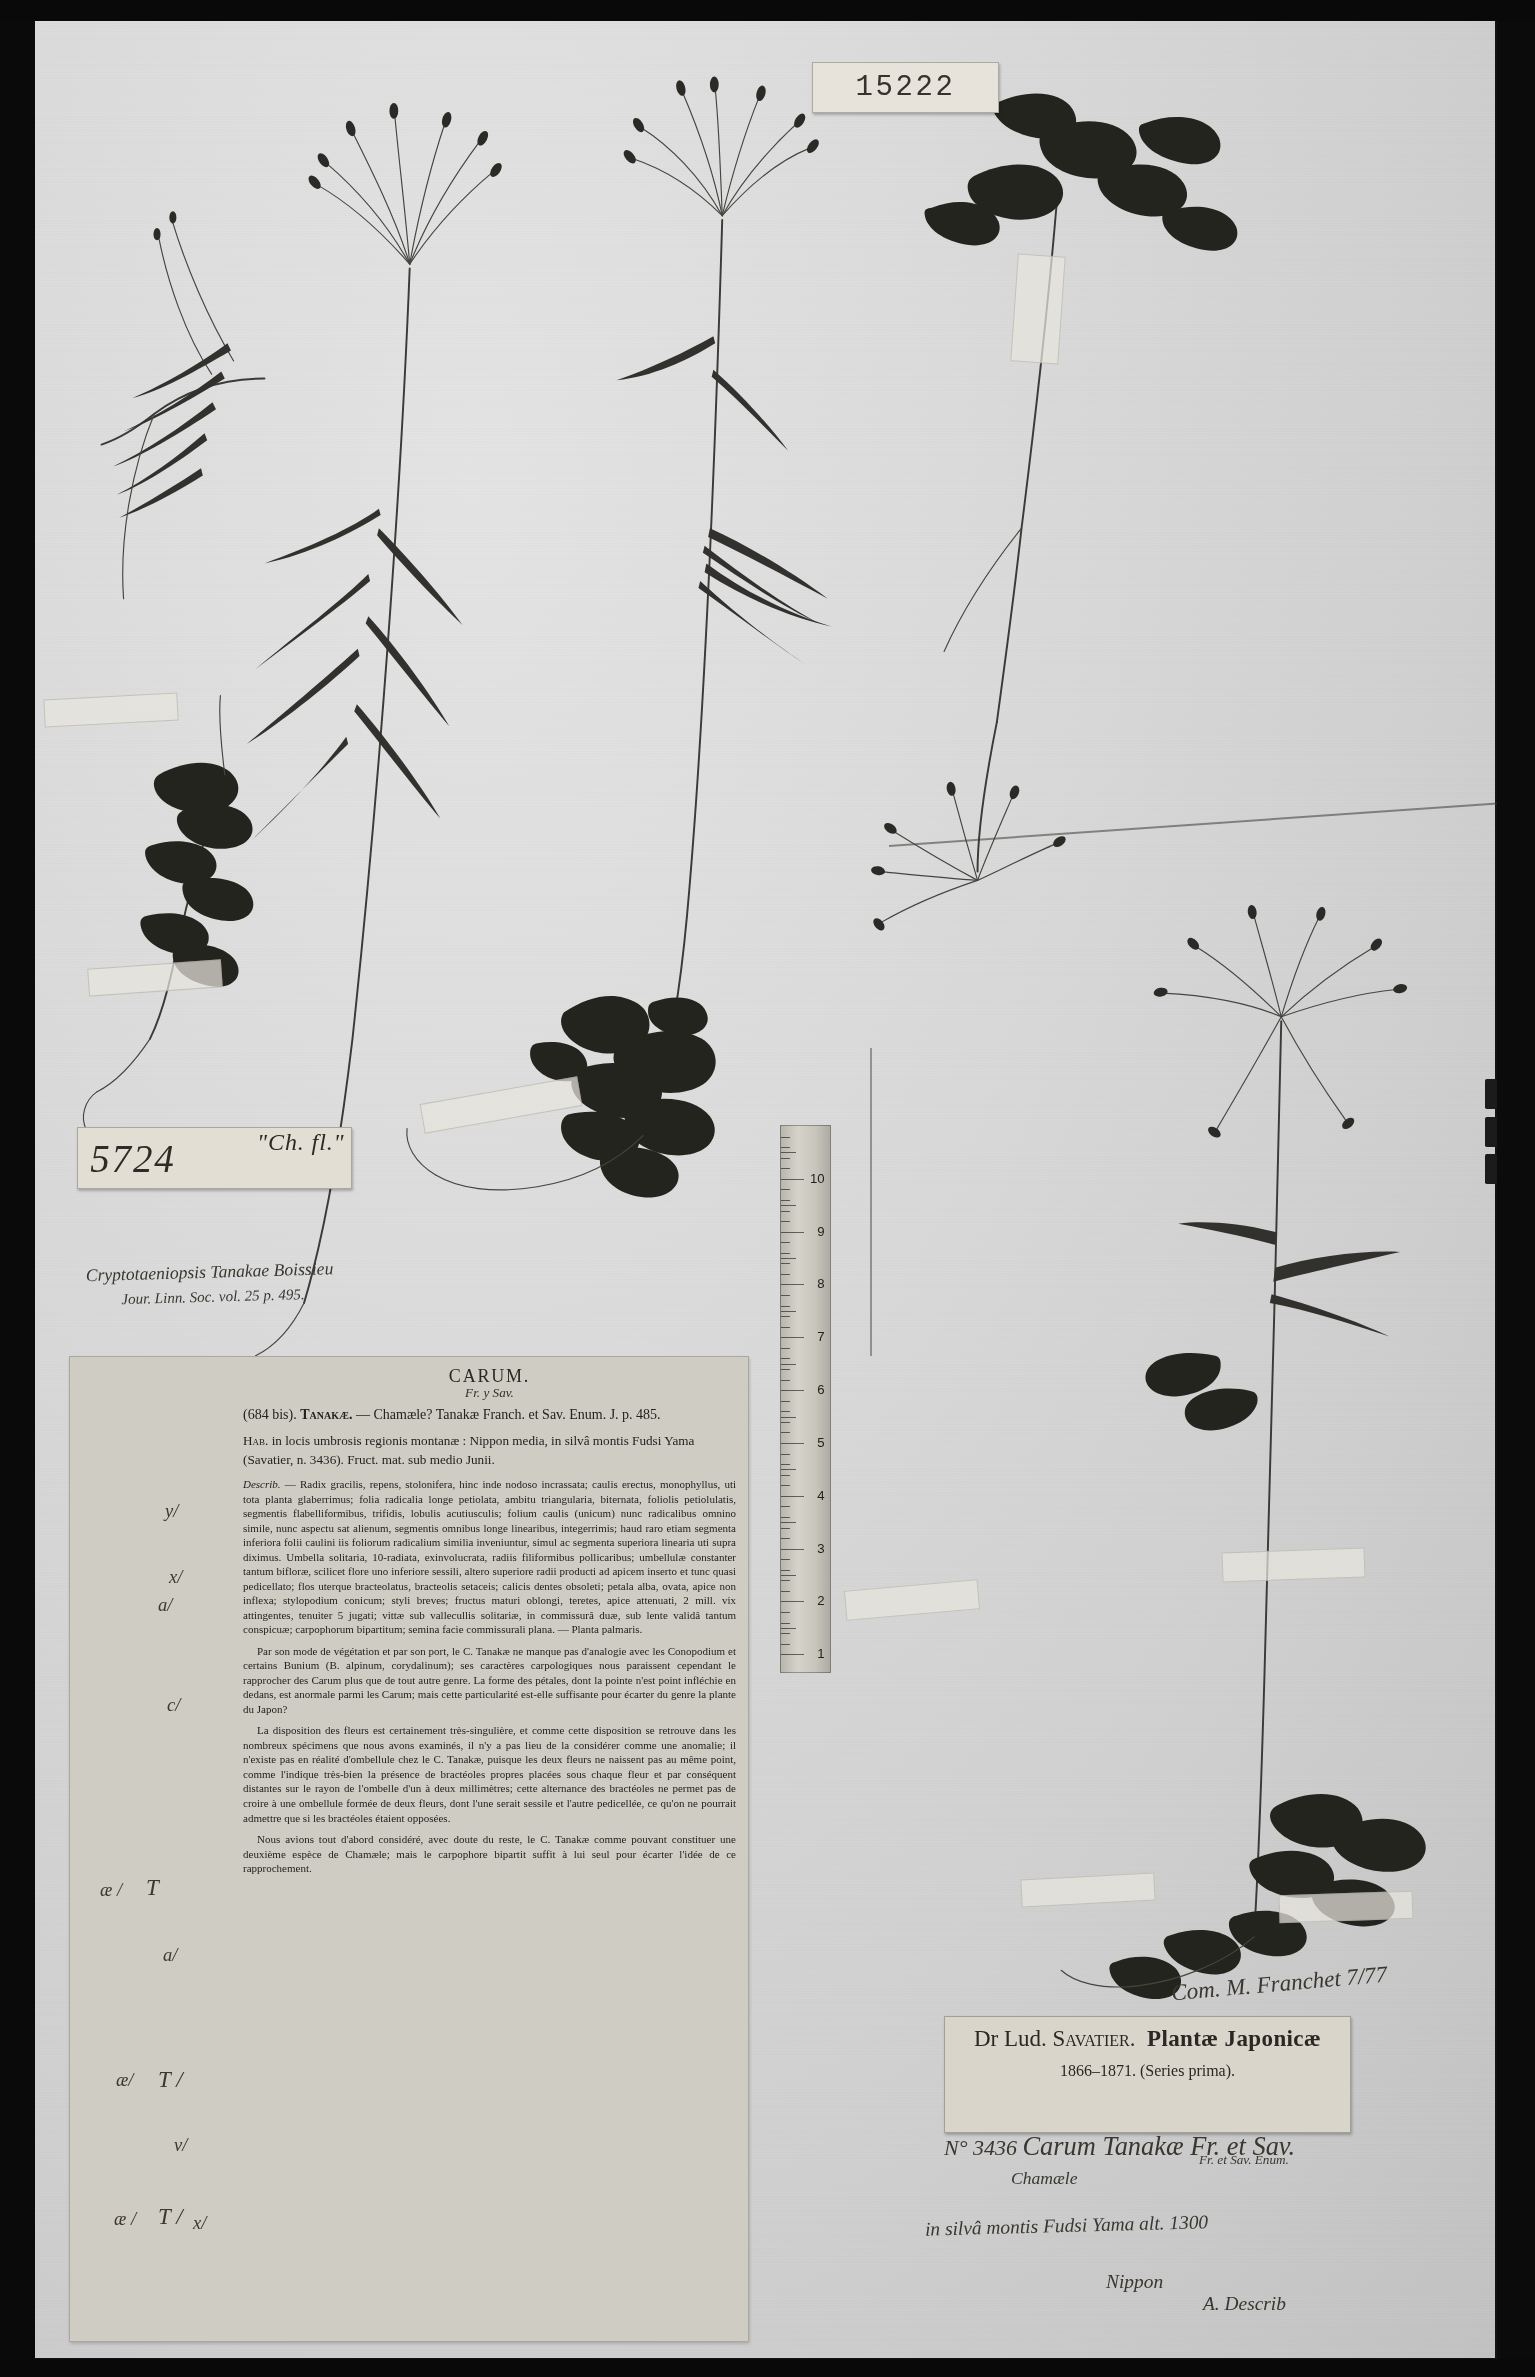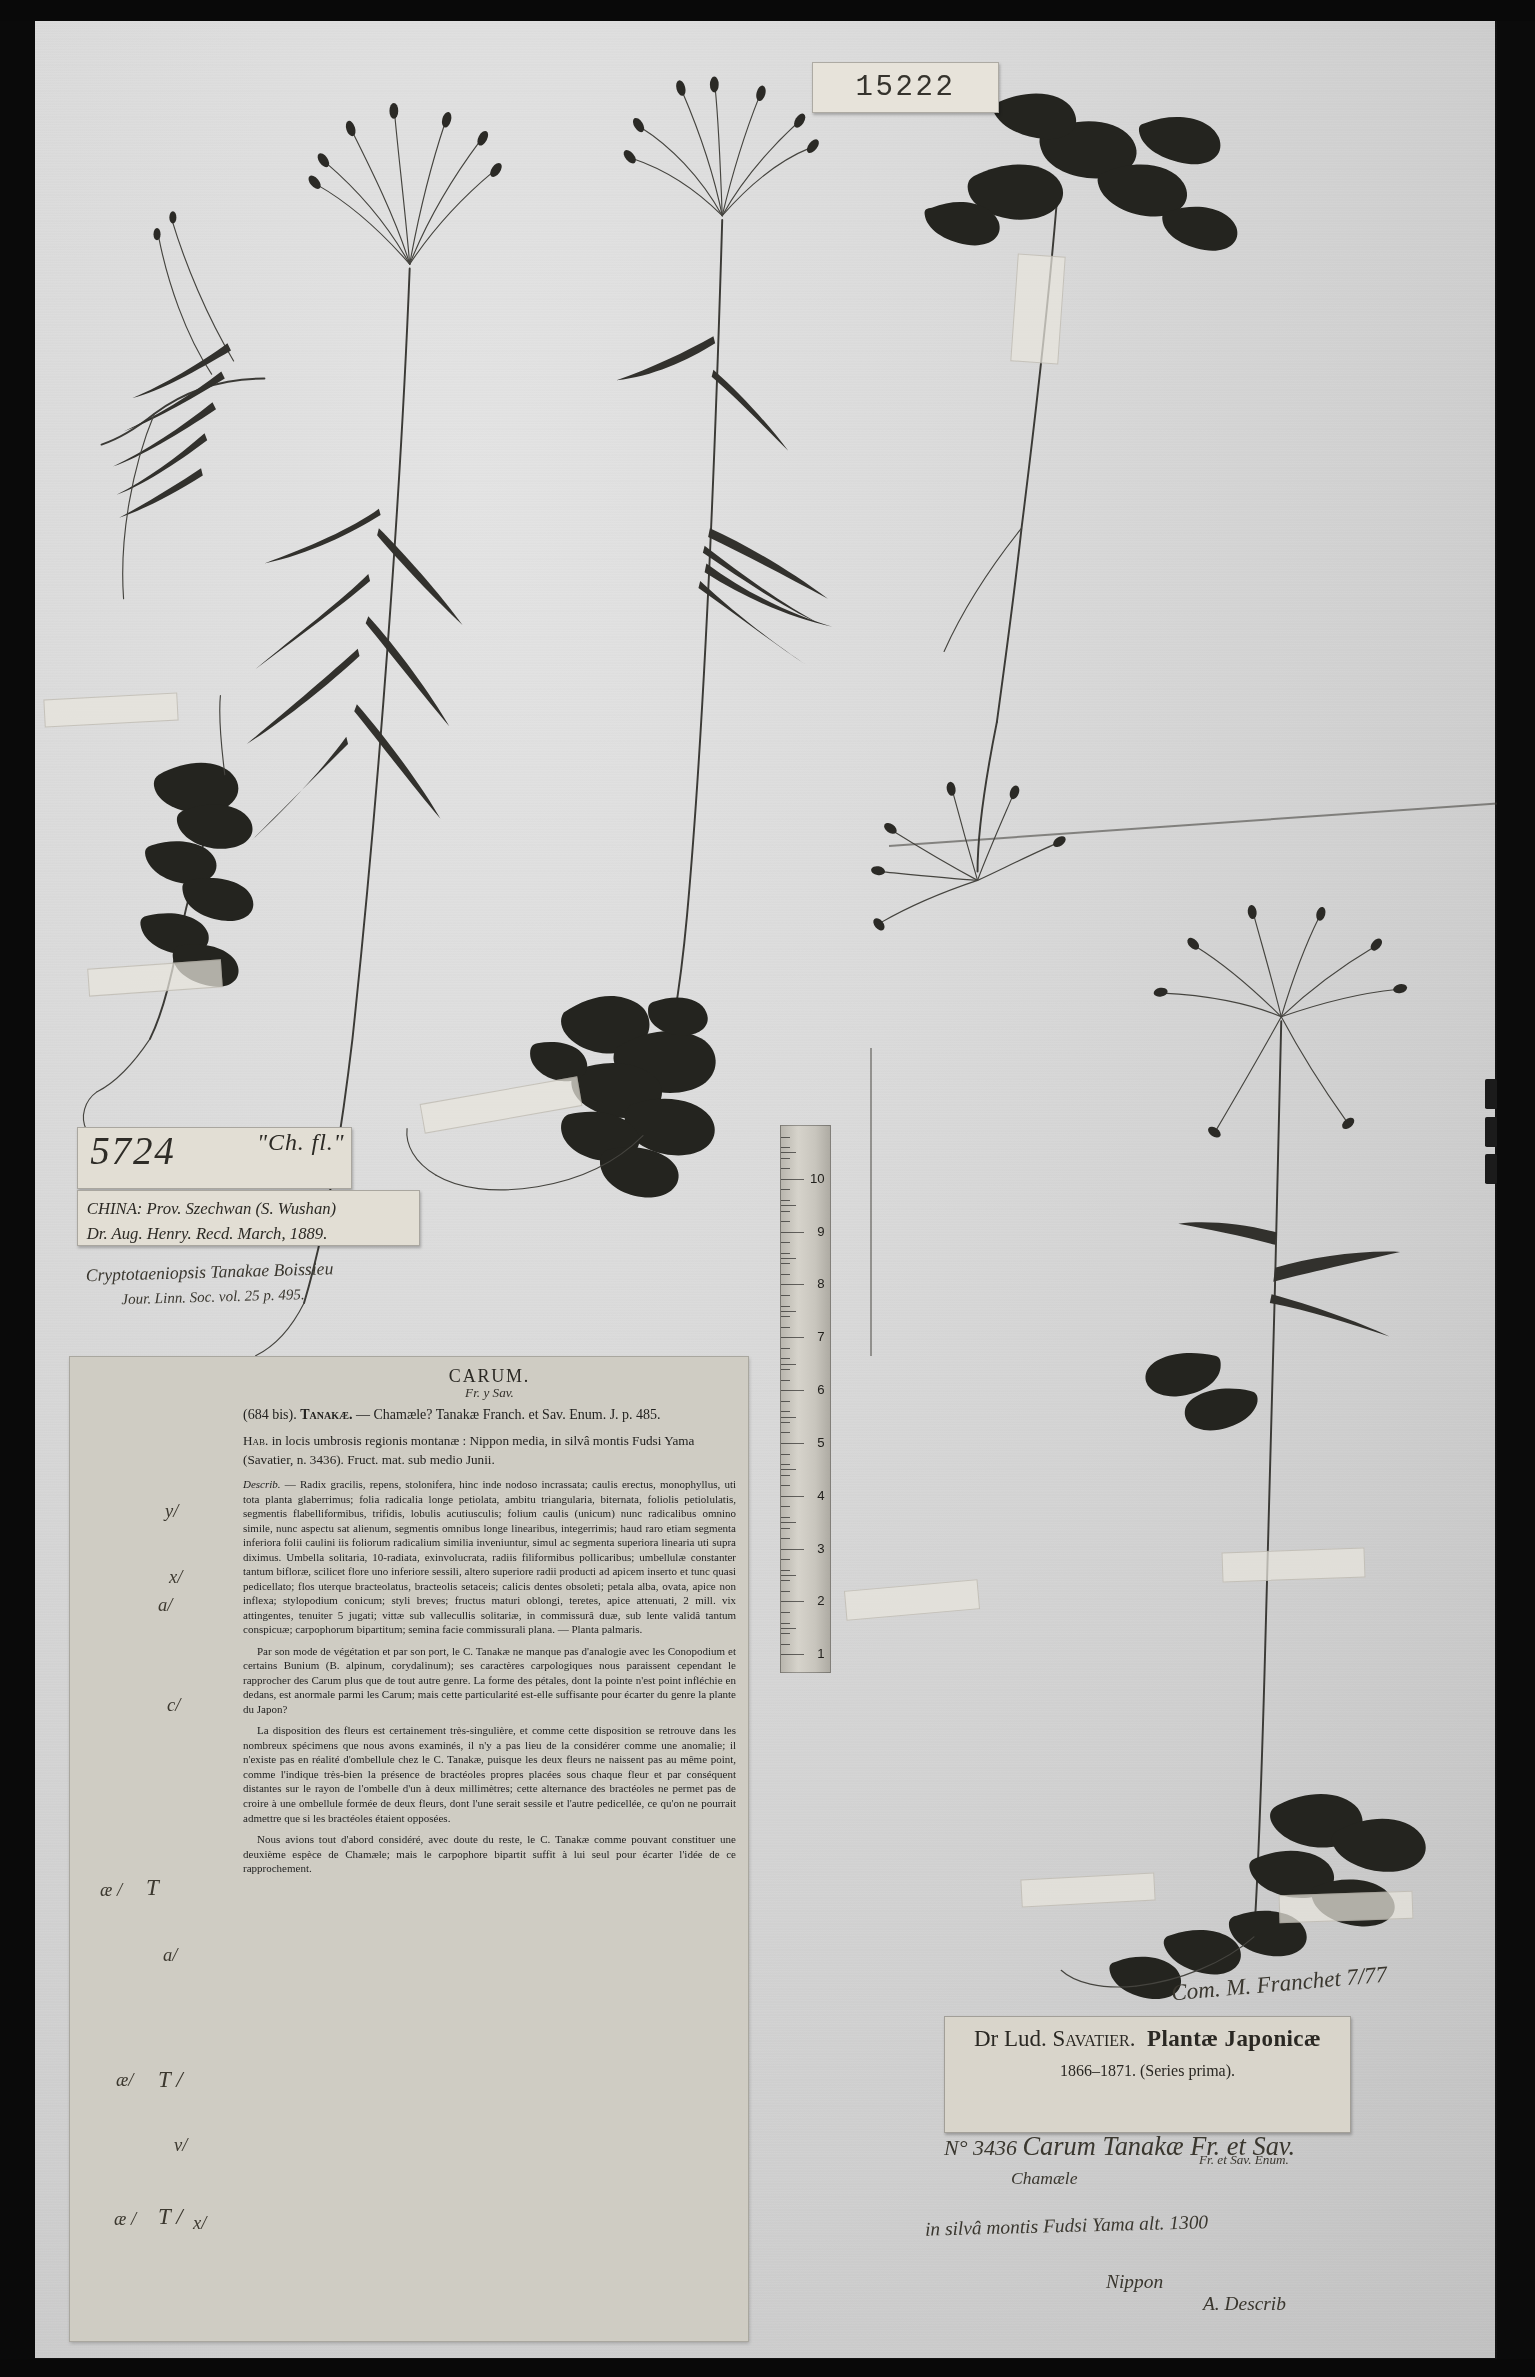--- a/index.html
+++ b/index.html
@@ -42,21 +42,21 @@
     box-shadow:0.9px 1.8px 2.6px rgba(0,0,0,0.25);
   }
   .acc-label{
     left:812px;top:62px;width:185px;height:49px;
     display:flex;align-items:center;justify-content:center;
     font-family:"Liberation Mono",monospace;font-size:29px;letter-spacing:2.6px;
     color:#35332d;background:#e7e3da;
   }
   .num-label{
     left:77px;top:1127px;width:273px;height:60px;background:#e2ded4;
-    display:flex;align-items:flex-start;
+    display:flex;align-items:center;
   }
   .num-label .num{
     font-family:"Liberation Serif",serif;font-size:39px;letter-spacing:1.8px;
     padding-left:12.3px;color:#2e2c27;font-style:italic;
   }
   .ch-fl{
     position:absolute;left:257px;top:1129px;font-size:24px;font-style:italic;
     color:#2c2a25;letter-spacing:0.9px;
   }
   .china-label{
@@ -357,24 +357,20 @@
 
   <div class="label acc-label">
     <span>15222</span>
   </div>
 
   <div class="label num-label">
     <span class="num">5724</span>
   </div>
   <div class="ch-fl">"Ch. fl."</div>
 
-  <div class="label china-label">
-    <div>CHINA: Prov. Szechwan (S. Wushan)</div>
-    <div>Dr. Aug. Henry.  Recd. March, 1889.</div>
-  </div>
 
   <div class="hand-det">
     <div>Cryptotaeniopsis Tanakae Boissieu</div>
     <div class="l2">Jour. Linn. Soc. vol. 25 p. 495.</div>
   </div>
 
   <div class="protologue">
     <div class="prot-inner">
       <div class="prot-head">CARUM.</div>
       <div class="prot-sub">Fr. y Sav.</div>

